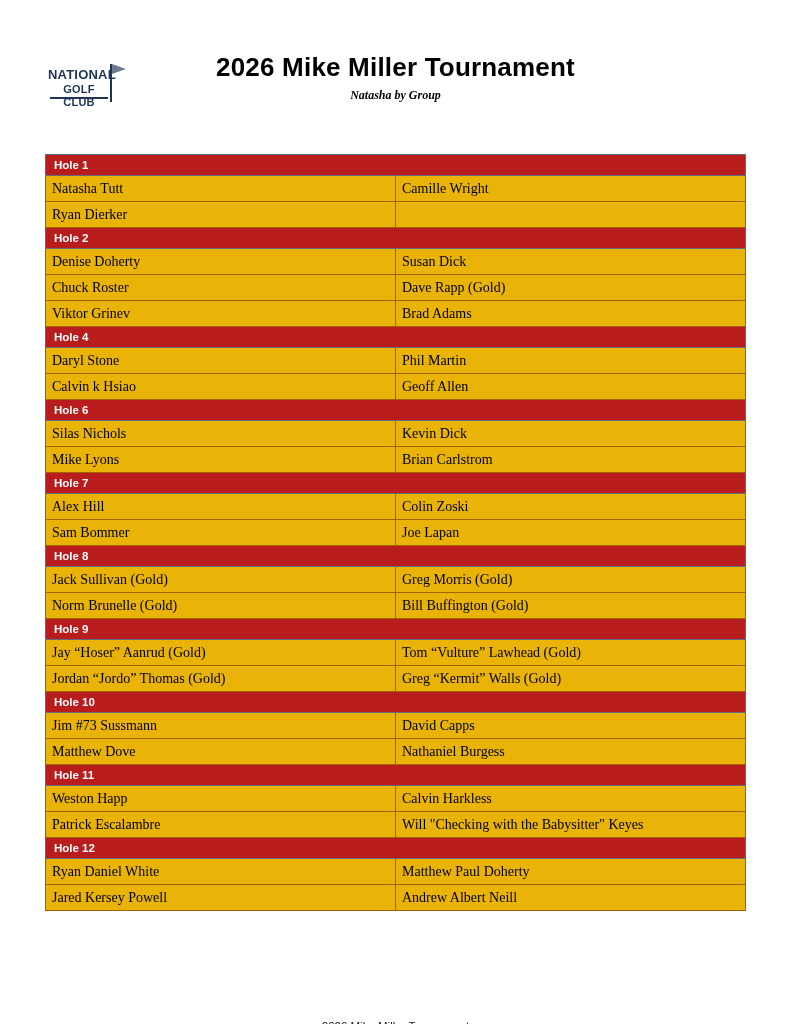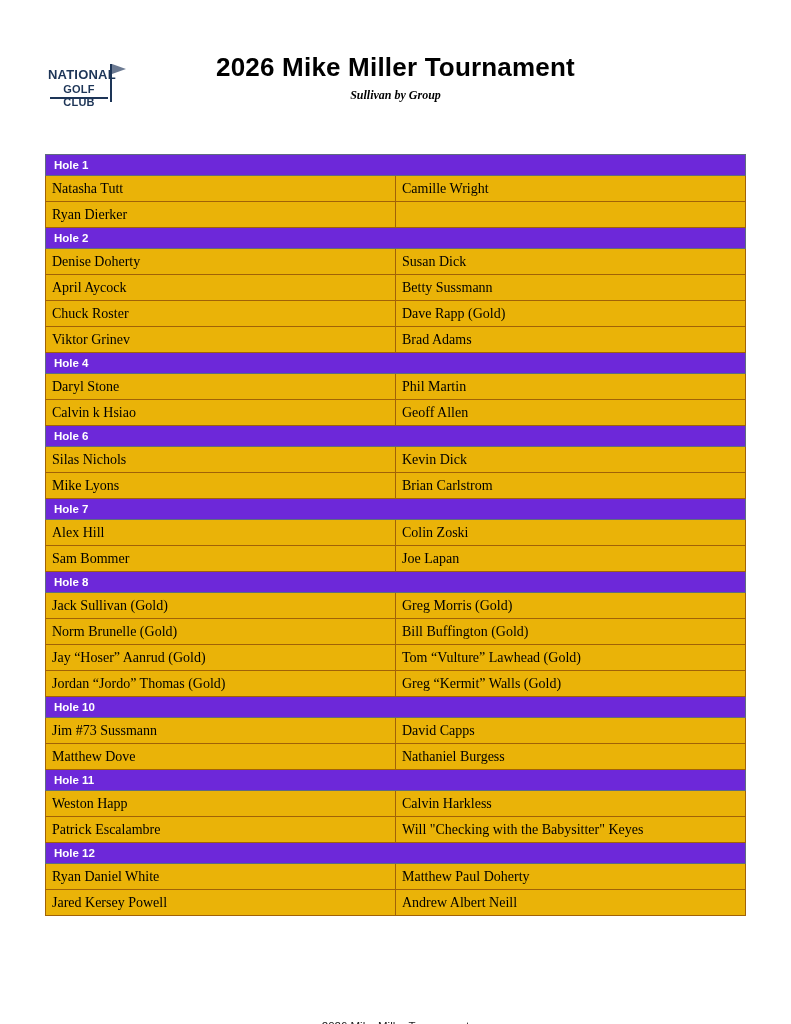--- a/index.html
+++ b/index.html
@@ -113,21 +113,21 @@
   .roster td {
     border: 1px solid #a16207;
     height: 23px;
     padding: 1px 6px;
     font-size: 14px;
     font-family: "Liberation Serif", serif;
     vertical-align: middle;
     background: #eab308;
   }
   .roster tr.group-header td {
-    background: #6d28d9;
+    background: #b91c1c;
     color: #ffffff;
     font-family: "Liberation Sans", sans-serif;
     font-weight: bold;
     font-size: 11.5px;
     height: 18px;
     padding: 1px 8px;
     border: 1px solid #5f6b7f;
   }
   .col-left { width: 350px; }
   .col-right { width: 350px; }
@@ -158,21 +158,21 @@
           <div class="l2">GOLF CLUB</div>
         </div>
         <div class="logo-rule"></div>
         <div class="logo-flag"></div>
         <div class="logo-flag-cloth"></div>
       </div>
     </div>
 
     <div class="title-block">
       <div class="doc-title">2026 Mike Miller Tournament</div>
-      <div class="doc-subtitle">Sullivan by Group</div>
+      <div class="doc-subtitle">Natasha by Group</div>
     </div>
   </div>
 
   <table class="roster">
     <colgroup>
       <col class="col-left">
       <col class="col-right">
     </colgroup>
     <tbody>
         <tr class="group-header">
@@ -187,24 +187,20 @@
           <td></td>
         </tr>
         <tr class="group-header">
           <td colspan="2">Hole 2</td>
         </tr>
         <tr>
           <td>Denise Doherty</td>
           <td>Susan Dick</td>
         </tr>
         <tr>
-          <td>April Aycock</td>
-          <td>Betty Sussmann</td>
-        </tr>
-        <tr>
           <td>Chuck Roster</td>
           <td>Dave Rapp (Gold)</td>
         </tr>
         <tr>
           <td>Viktor Grinev</td>
           <td>Brad Adams</td>
         </tr>
         <tr class="group-header">
           <td colspan="2">Hole 4</td>
         </tr>
@@ -242,20 +238,23 @@
           <td colspan="2">Hole 8</td>
         </tr>
         <tr>
           <td>Jack Sullivan (Gold)</td>
           <td>Greg Morris (Gold)</td>
         </tr>
         <tr>
           <td>Norm Brunelle (Gold)</td>
           <td>Bill Buffington (Gold)</td>
         </tr>
+        <tr class="group-header">
+          <td colspan="2">Hole 9</td>
+        </tr>
         <tr>
           <td>Jay “Hoser” Aanrud (Gold)</td>
           <td>Tom “Vulture” Lawhead (Gold)</td>
         </tr>
         <tr>
           <td>Jordan “Jordo” Thomas (Gold)</td>
           <td>Greg “Kermit” Walls (Gold)</td>
         </tr>
         <tr class="group-header">
           <td colspan="2">Hole 10</td>

